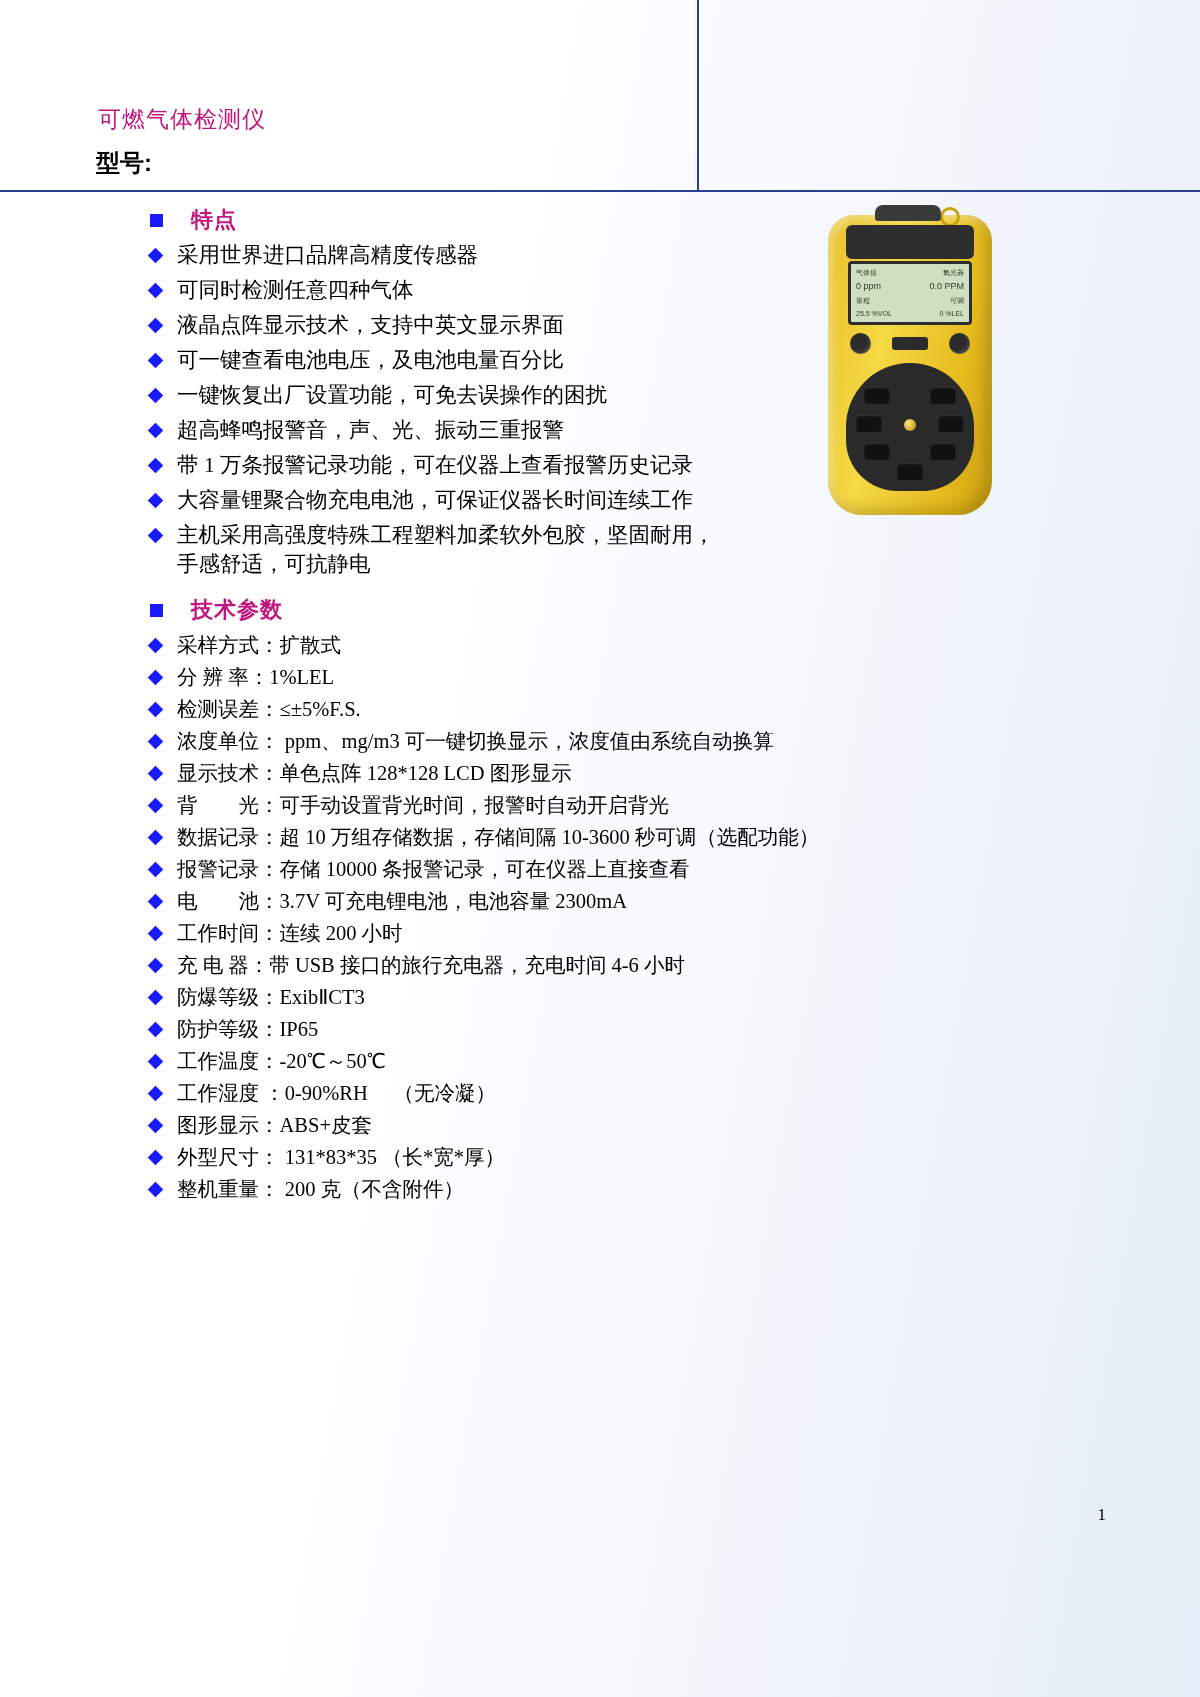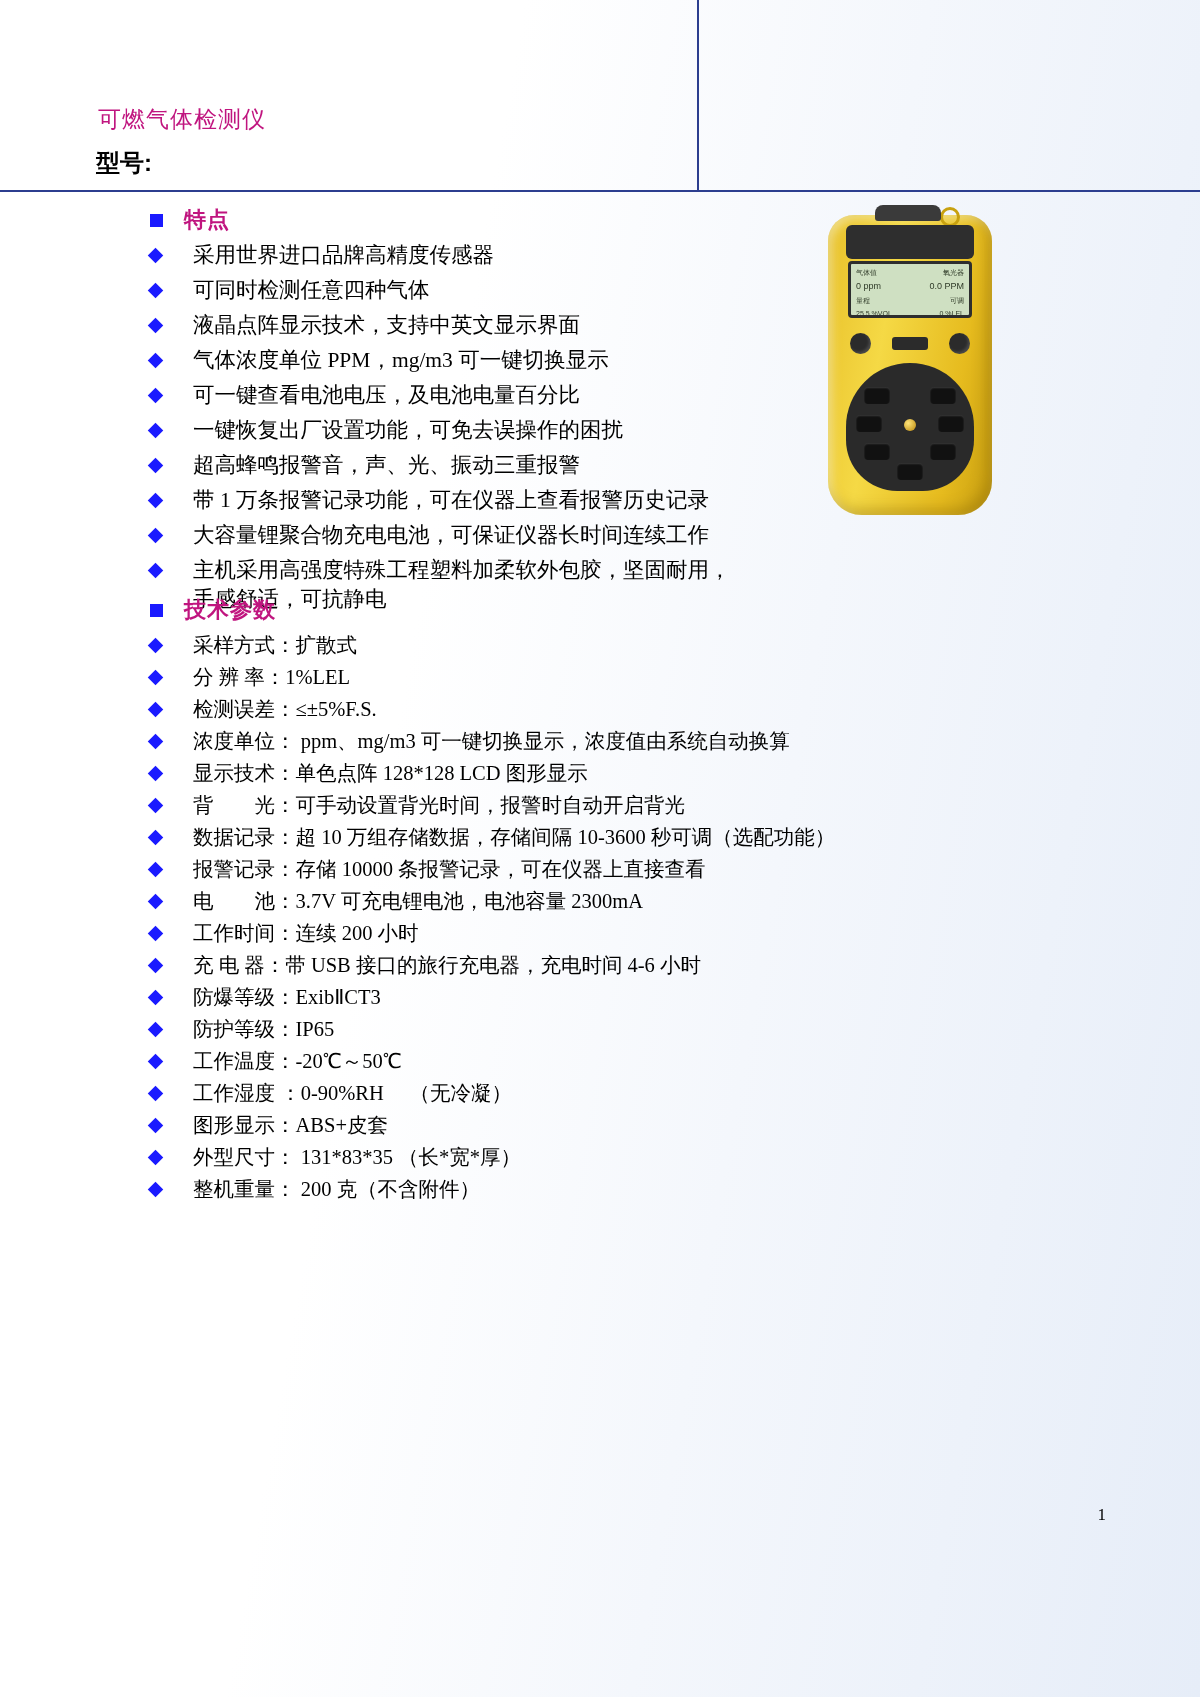--- a/index.html
+++ b/index.html
@@ -59,21 +59,21 @@
     white-space: nowrap;
   }
   
   .section {
     position: absolute;
     left: 150px;
   }
   .section-heading {
     display: flex;
     align-items: center;
-    gap: 21px;
+    gap: 28px;
     margin-bottom: 6px;
   }
   .sq-bullet {
     width: 13px;
     height: 13px;
     background: #1a1aff;
     display: inline-block;
     flex: none;
   }
   .section-heading-text {
@@ -86,21 +86,20 @@
   
   ul.bullets {
     list-style: none;
     margin: 0;
     padding: 0;
   }
   ul.bullets li {
     display: flex;
     align-items: flex-start;
     margin: 0 0 6px 0;
-    gap: 16px;
   }
   .dia-bullet {
     width: 11px;
     height: 11px;
     background: #1a1aff;
     transform: rotate(45deg);
     margin-top: 9px;
     margin-right: 16px;
     flex: none;
   }
@@ -150,21 +149,21 @@
   .dev-topplate {
     position: absolute;
     left: 26px; top: 20px;
     width: 128px; height: 34px;
     background: #2e2e2e;
     border-radius: 6px;
   }
   .dev-screen {
     position: absolute;
     left: 28px; top: 56px;
-    width: 124px; height: 57px;
+    width: 124px; height: 64px;
     background: #cfe0c2;
     border: 3px solid #2e2e2e;
     border-radius: 4px;
     box-sizing: border-box;
     overflow: hidden;
     font-family: "Liberation Sans", sans-serif;
   }
   .scr-row {
     position: absolute;
     left: 5px; right: 5px;
@@ -251,24 +250,20 @@
           <span class="dia-bullet"></span>
           <span class="li-text">采用世界进口品牌高精度传感器</span>
         </li>
       <li>
           <span class="dia-bullet"></span>
           <span class="li-text">可同时检测任意四种气体</span>
         </li>
       <li>
           <span class="dia-bullet"></span>
           <span class="li-text">液晶点阵显示技术，支持中英文显示界面</span>
-        </li>
-      <li>
-          <span class="dia-bullet"></span>
-          <span class="li-text">气体浓度单位 PPM，mg/m3 可一键切换显示</span>
         </li>
       <li>
           <span class="dia-bullet"></span>
           <span class="li-text">可一键查看电池电压，及电池电量百分比</span>
         </li>
       <li>
           <span class="dia-bullet"></span>
           <span class="li-text">一键恢复出厂设置功能，可免去误操作的困扰</span>
         </li>
       <li>

